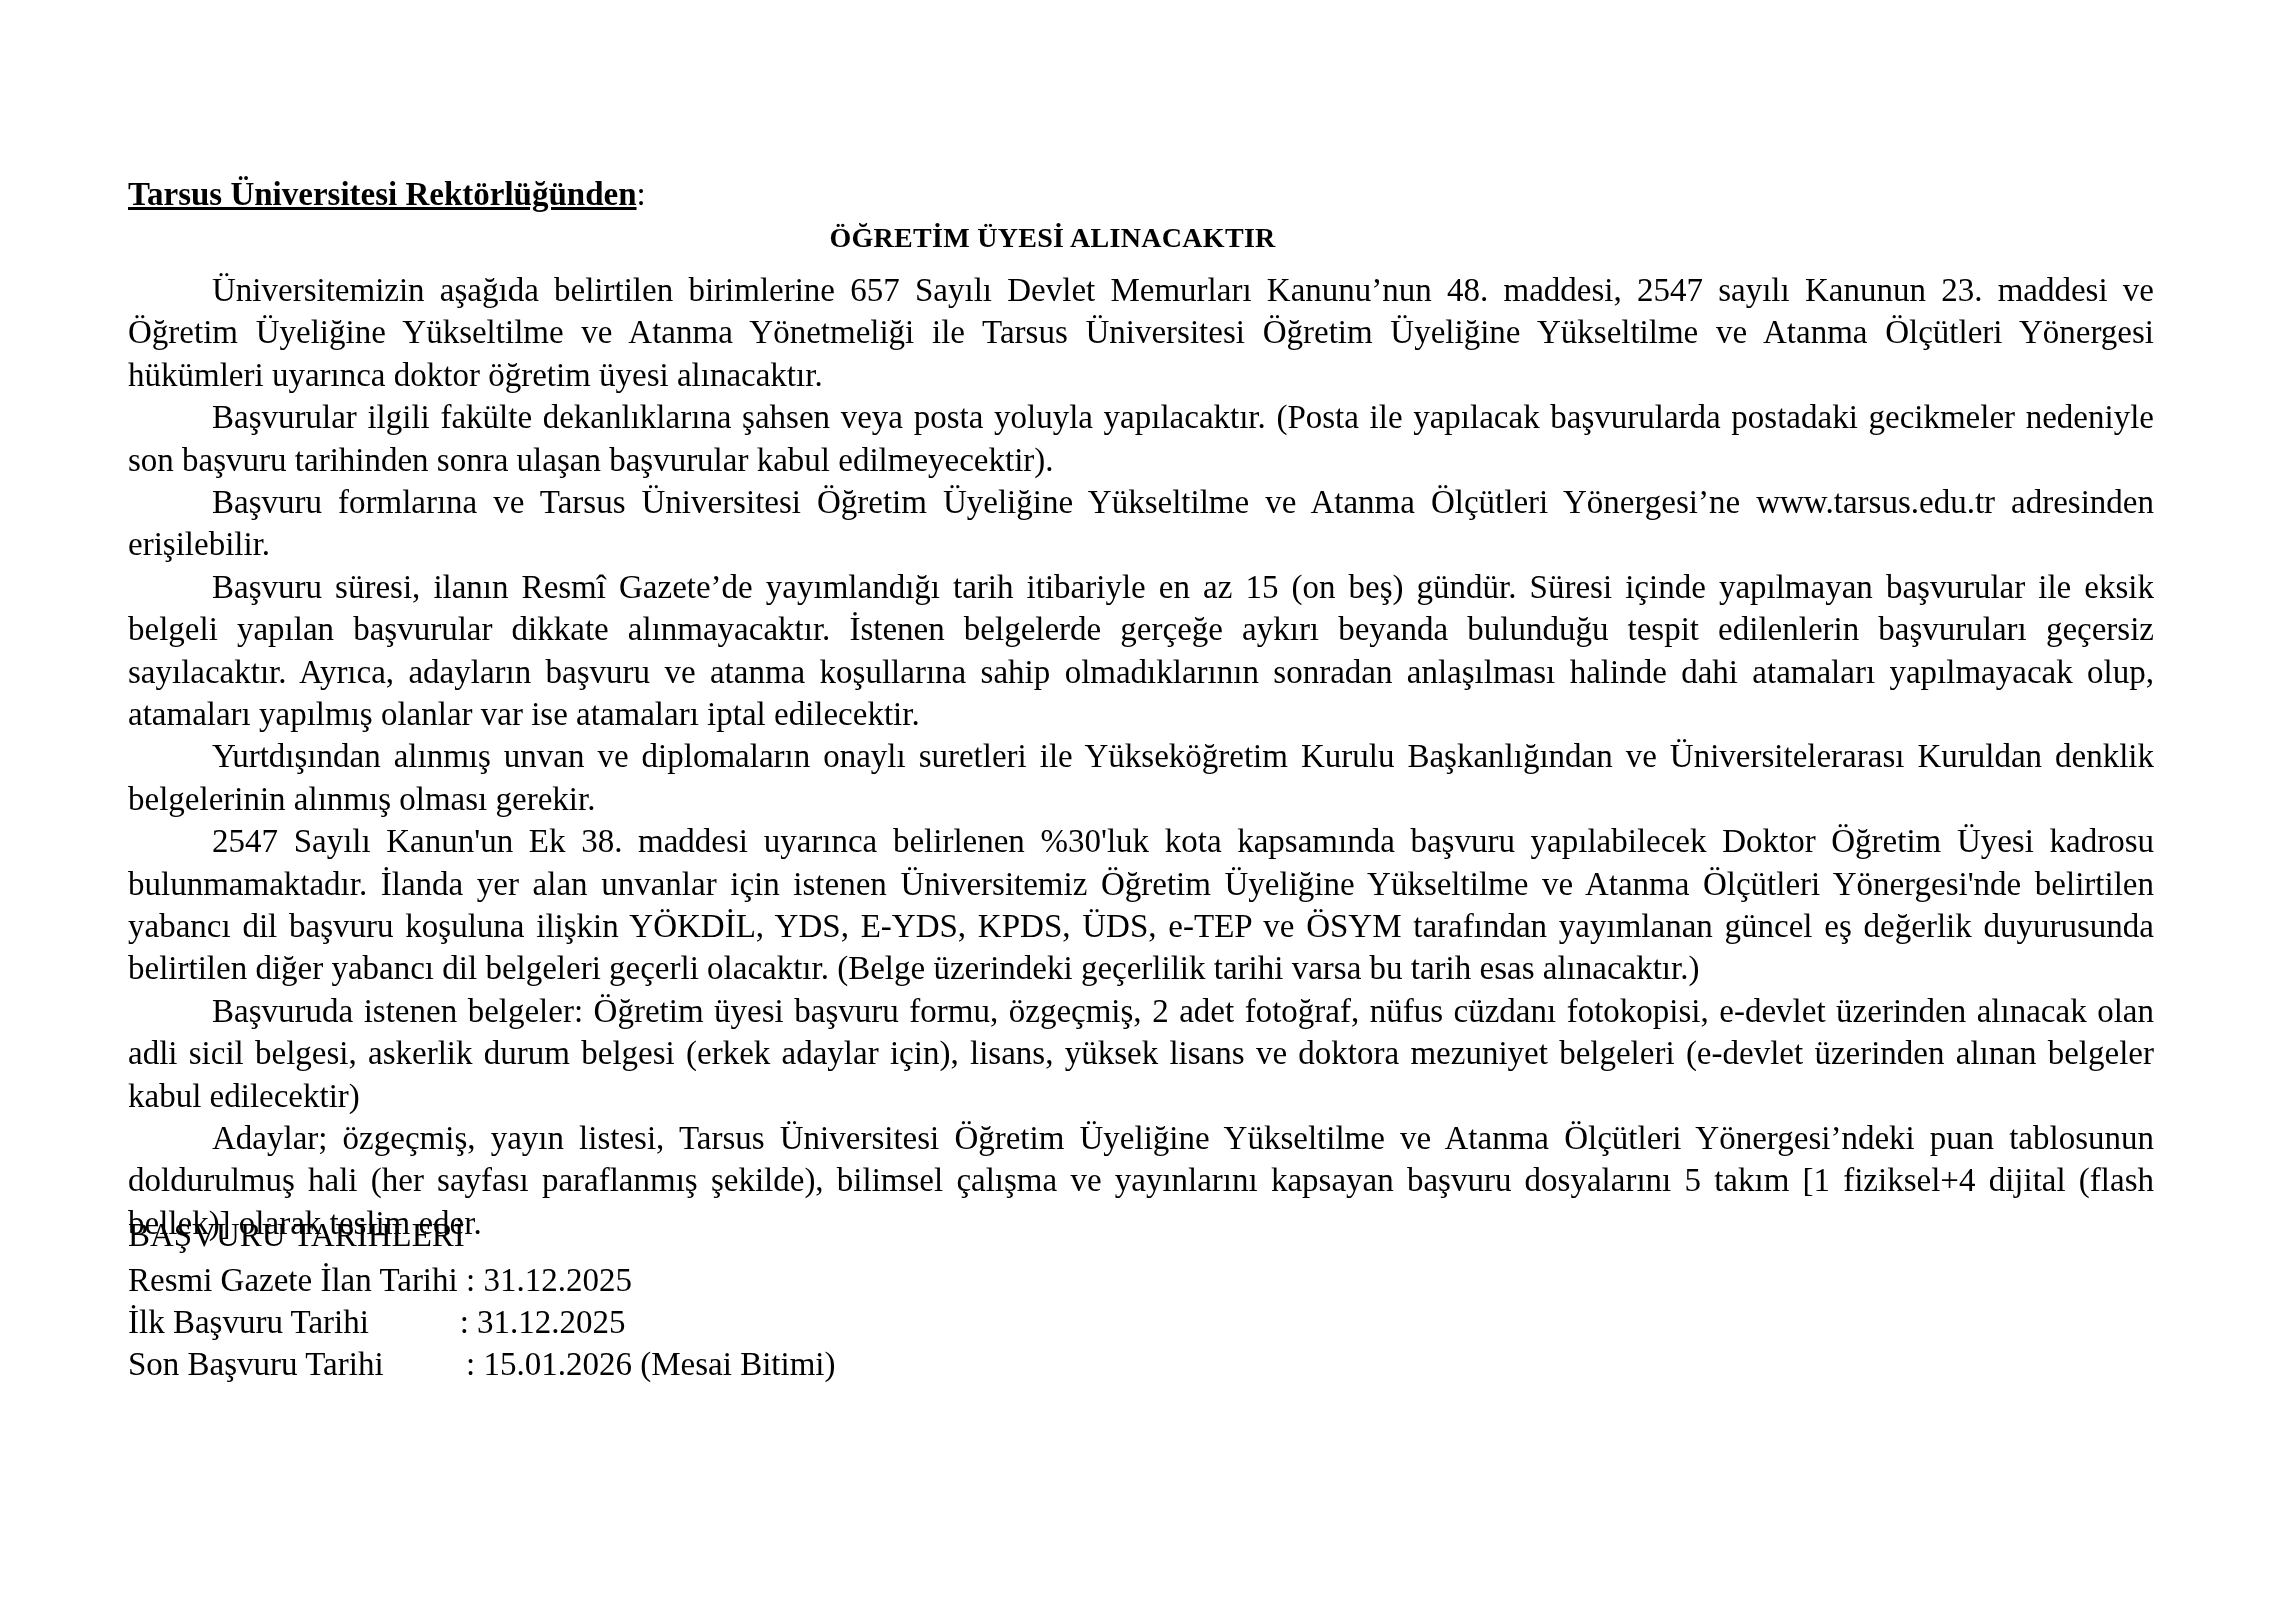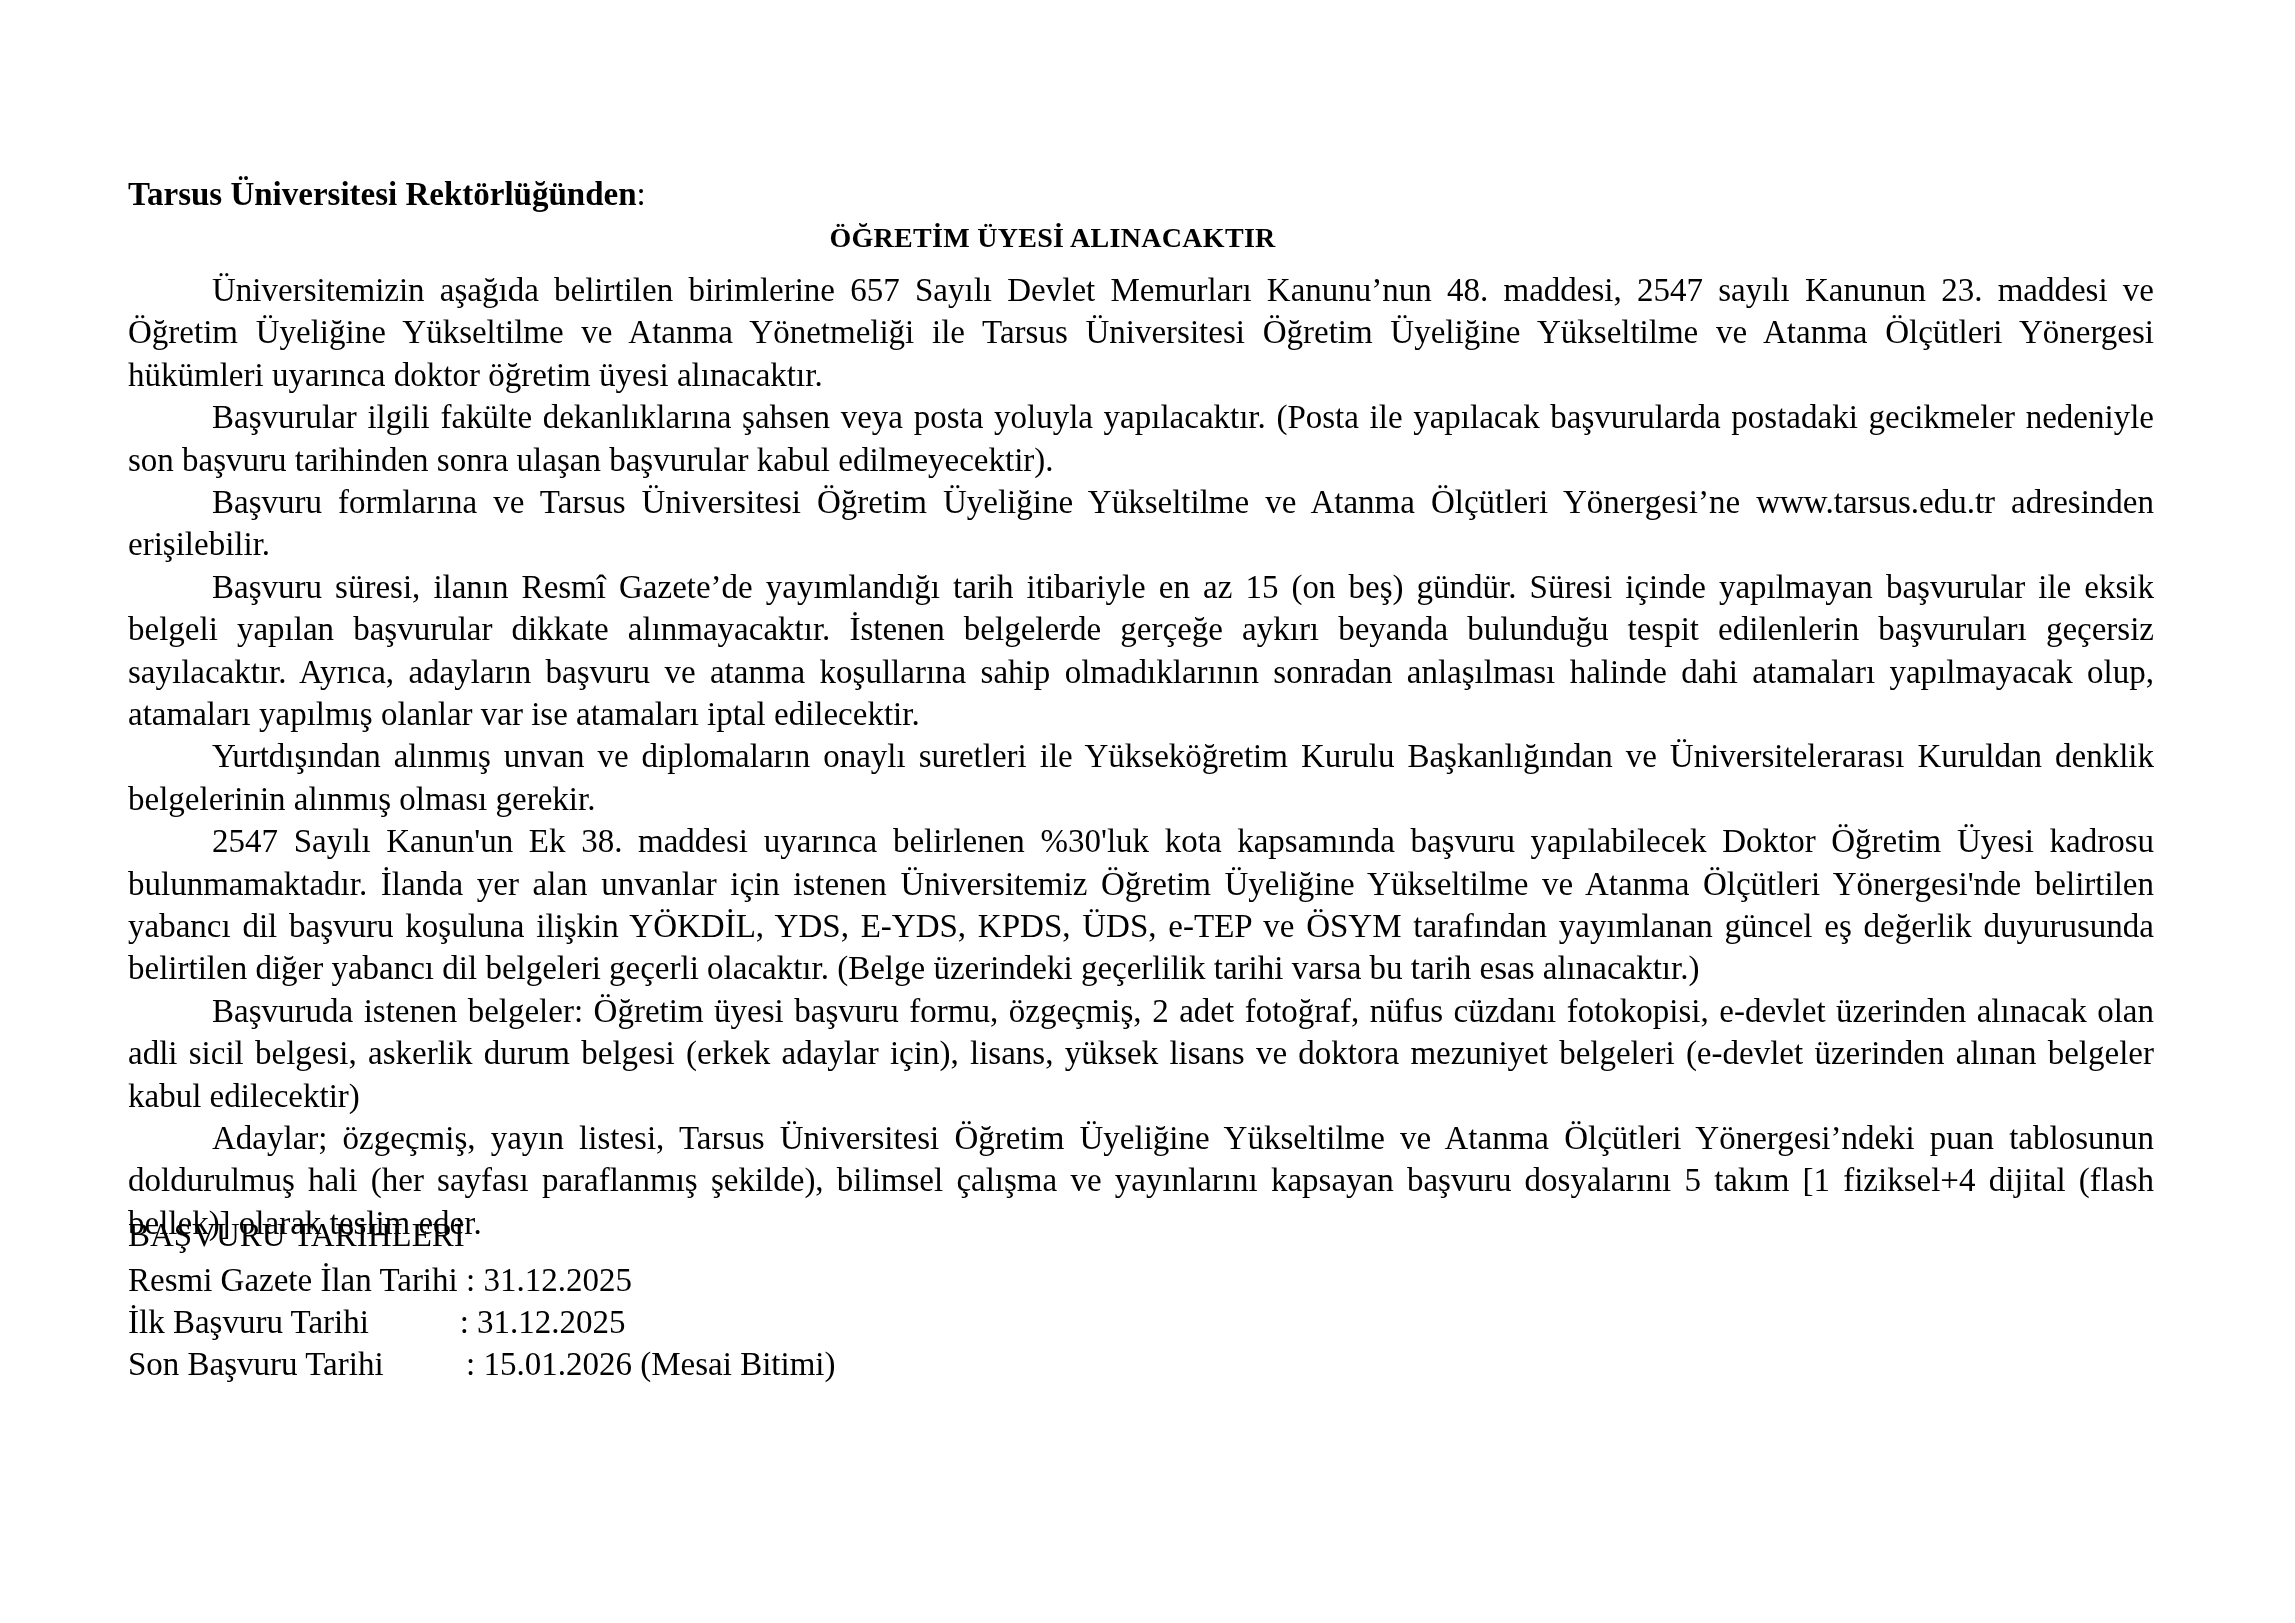--- a/index.html
+++ b/index.html
@@ -39,20 +39,21 @@
   }
 
   .issuer-line {
     margin: 0 0 5.2px 0;
     font-size: 33px;
     line-height: 1.2;
   }
 
   .issuer-name {
     font-weight: bold;
+    text-decoration: underline;
   }
 
   .issuer-colon {
     font-weight: normal;
   }
 
   .headline {
     margin: 6.5px 0 14.4px 0;
     text-align: center;
     font-weight: bold;

